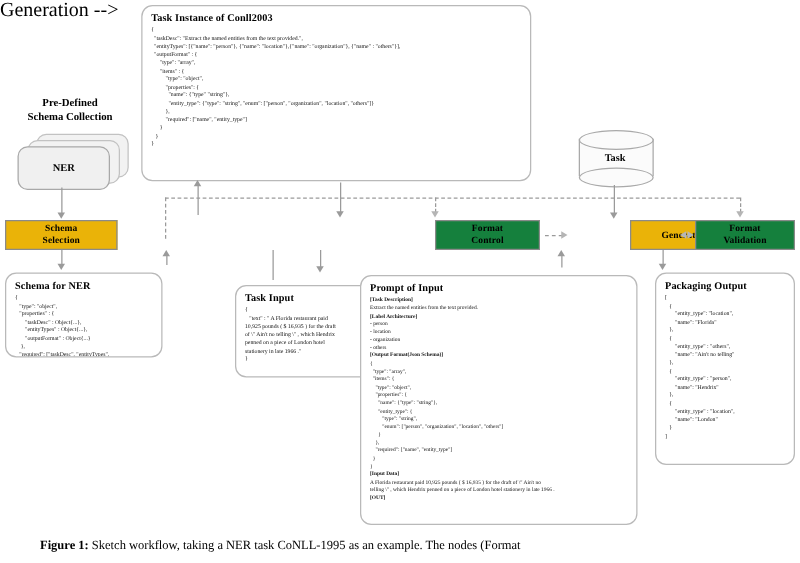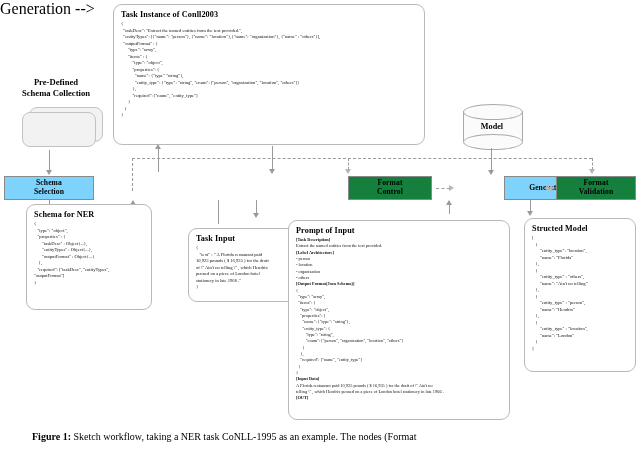--- a/index.html
+++ b/index.html
@@ -27,21 +27,21 @@
   }
   .code.sm{font-size:4.35px;line-height:1.46;}
 
   
   .stage{
     border:1px solid #8a8a8a;
     display:flex;align-items:center;justify-content:center;
     text-align:center;font-weight:bold;font-size:7.6px;
     line-height:1.18;letter-spacing:.1px;
   }
-  .stage.orange{background:#7dd3fc;}
+  .stage.orange{background:#eab308;}
   .stage.cream{background:#15803d;}
 
   
   .hdr{
     text-align:center;font-weight:bold;font-size:8.6px;line-height:1.25;
   }
 
   
   .ner-wrap{width:92px;height:44px;}
   .ner-sheet{
@@ -132,32 +132,35 @@
 
   
   <div class="abs hdr" style="left:2px;top:77px;width:108px;">
     <div>Pre-Defined</div>
     <div>Schema Collection</div>
   </div>
 
   <div class="abs ner-wrap" style="left:14px;top:107px;">
     <div class="ner-sheet" style="left:15px;top:0px;width:72px;height:33px;"></div>
     <div class="ner-sheet" style="left:8px;top:5px;width:72px;height:33px;"></div>
+    <div class="ner-front">
+      <span>NER</span>
+    </div>
   </div>
 
   
   <div class="abs vline" style="left:49px;top:150px;height:21px;"></div>
   <div class="abs arrow-d" style="left:45.6px;top:170px;"></div>
 
   
   <div class="abs cyl" style="left:463px;top:104px;">
     <div class="cyl-body"></div>
     <div class="cyl-bot"></div>
     <div class="cyl-top"></div>
-    <div class="cyl-label">Model</div>
+    <div class="cyl-label">Task</div>
   </div>
   <div class="abs vline" style="left:491px;top:148px;height:23px;"></div>
   <div class="abs arrow-d" style="left:487.6px;top:170px;"></div>
 
   
   <div class="abs dash-h" style="left:132px;top:158px;width:460px;"></div>
   <div class="abs dash-v" style="left:132px;top:158px;height:33px;"></div>
   <div class="abs dash-v" style="left:348px;top:158px;height:12px;"></div>
   <div class="abs arrow-d open" style="left:344.6px;top:169px;"></div>
   <div class="abs dash-v" style="left:592px;top:158px;height:12px;"></div>
@@ -228,21 +231,21 @@
 
   
   <div class="abs vline" style="left:449px;top:204px;height:10px;"></div>
   <div class="abs arrow-u" style="left:445.6px;top:200px;"></div>
 
   
   <div class="abs vline" style="left:530px;top:200px;height:12px;"></div>
   <div class="abs arrow-d" style="left:526.6px;top:211px;"></div>
 
   
-  <div class="abs card" style="left:4px;top:204px;width:126px;height:106px;margin-left:22px;">
+  <div class="abs card" style="left:4px;top:218px;width:126px;height:68px;">
     <div class="card-title">Schema for NER</div>
     <pre class="code">{
    "type": "object",
    "properties" : {
        "taskDesc" : Object{...},
        "entityTypes" : Object{...},
        "outputFormat" : Object{...}
     },
    "required": ["taskDesc", "entityTypes",
 "outputFormat"]
@@ -284,21 +287,21 @@
     "required": ["name", "entity_type"]
   }
 }</pre>
     <div class="code sm lbl">[Input Data]</div>
     <pre class="code sm">A Florida restaurant paid 10,925 pounds ( $ 16,935 ) for the draft of \" Ain't no
 telling \" , which Hendrix penned on a piece of London hotel stationery in late 1966 .</pre>
     <div class="code sm lbl">[OUT]</div>
   </div>
 
   <div class="abs card" style="left:524px;top:218px;width:112px;height:154px;">
-    <div class="card-title">Structed Model</div>
+    <div class="card-title">Packaging Output</div>
     <pre class="code">[
    {
        "entity_type": "location",
        "name": "Florida"
    },
    {
        "entity_type" : "others",
        "name": "Ain't no telling"
    },
    {

